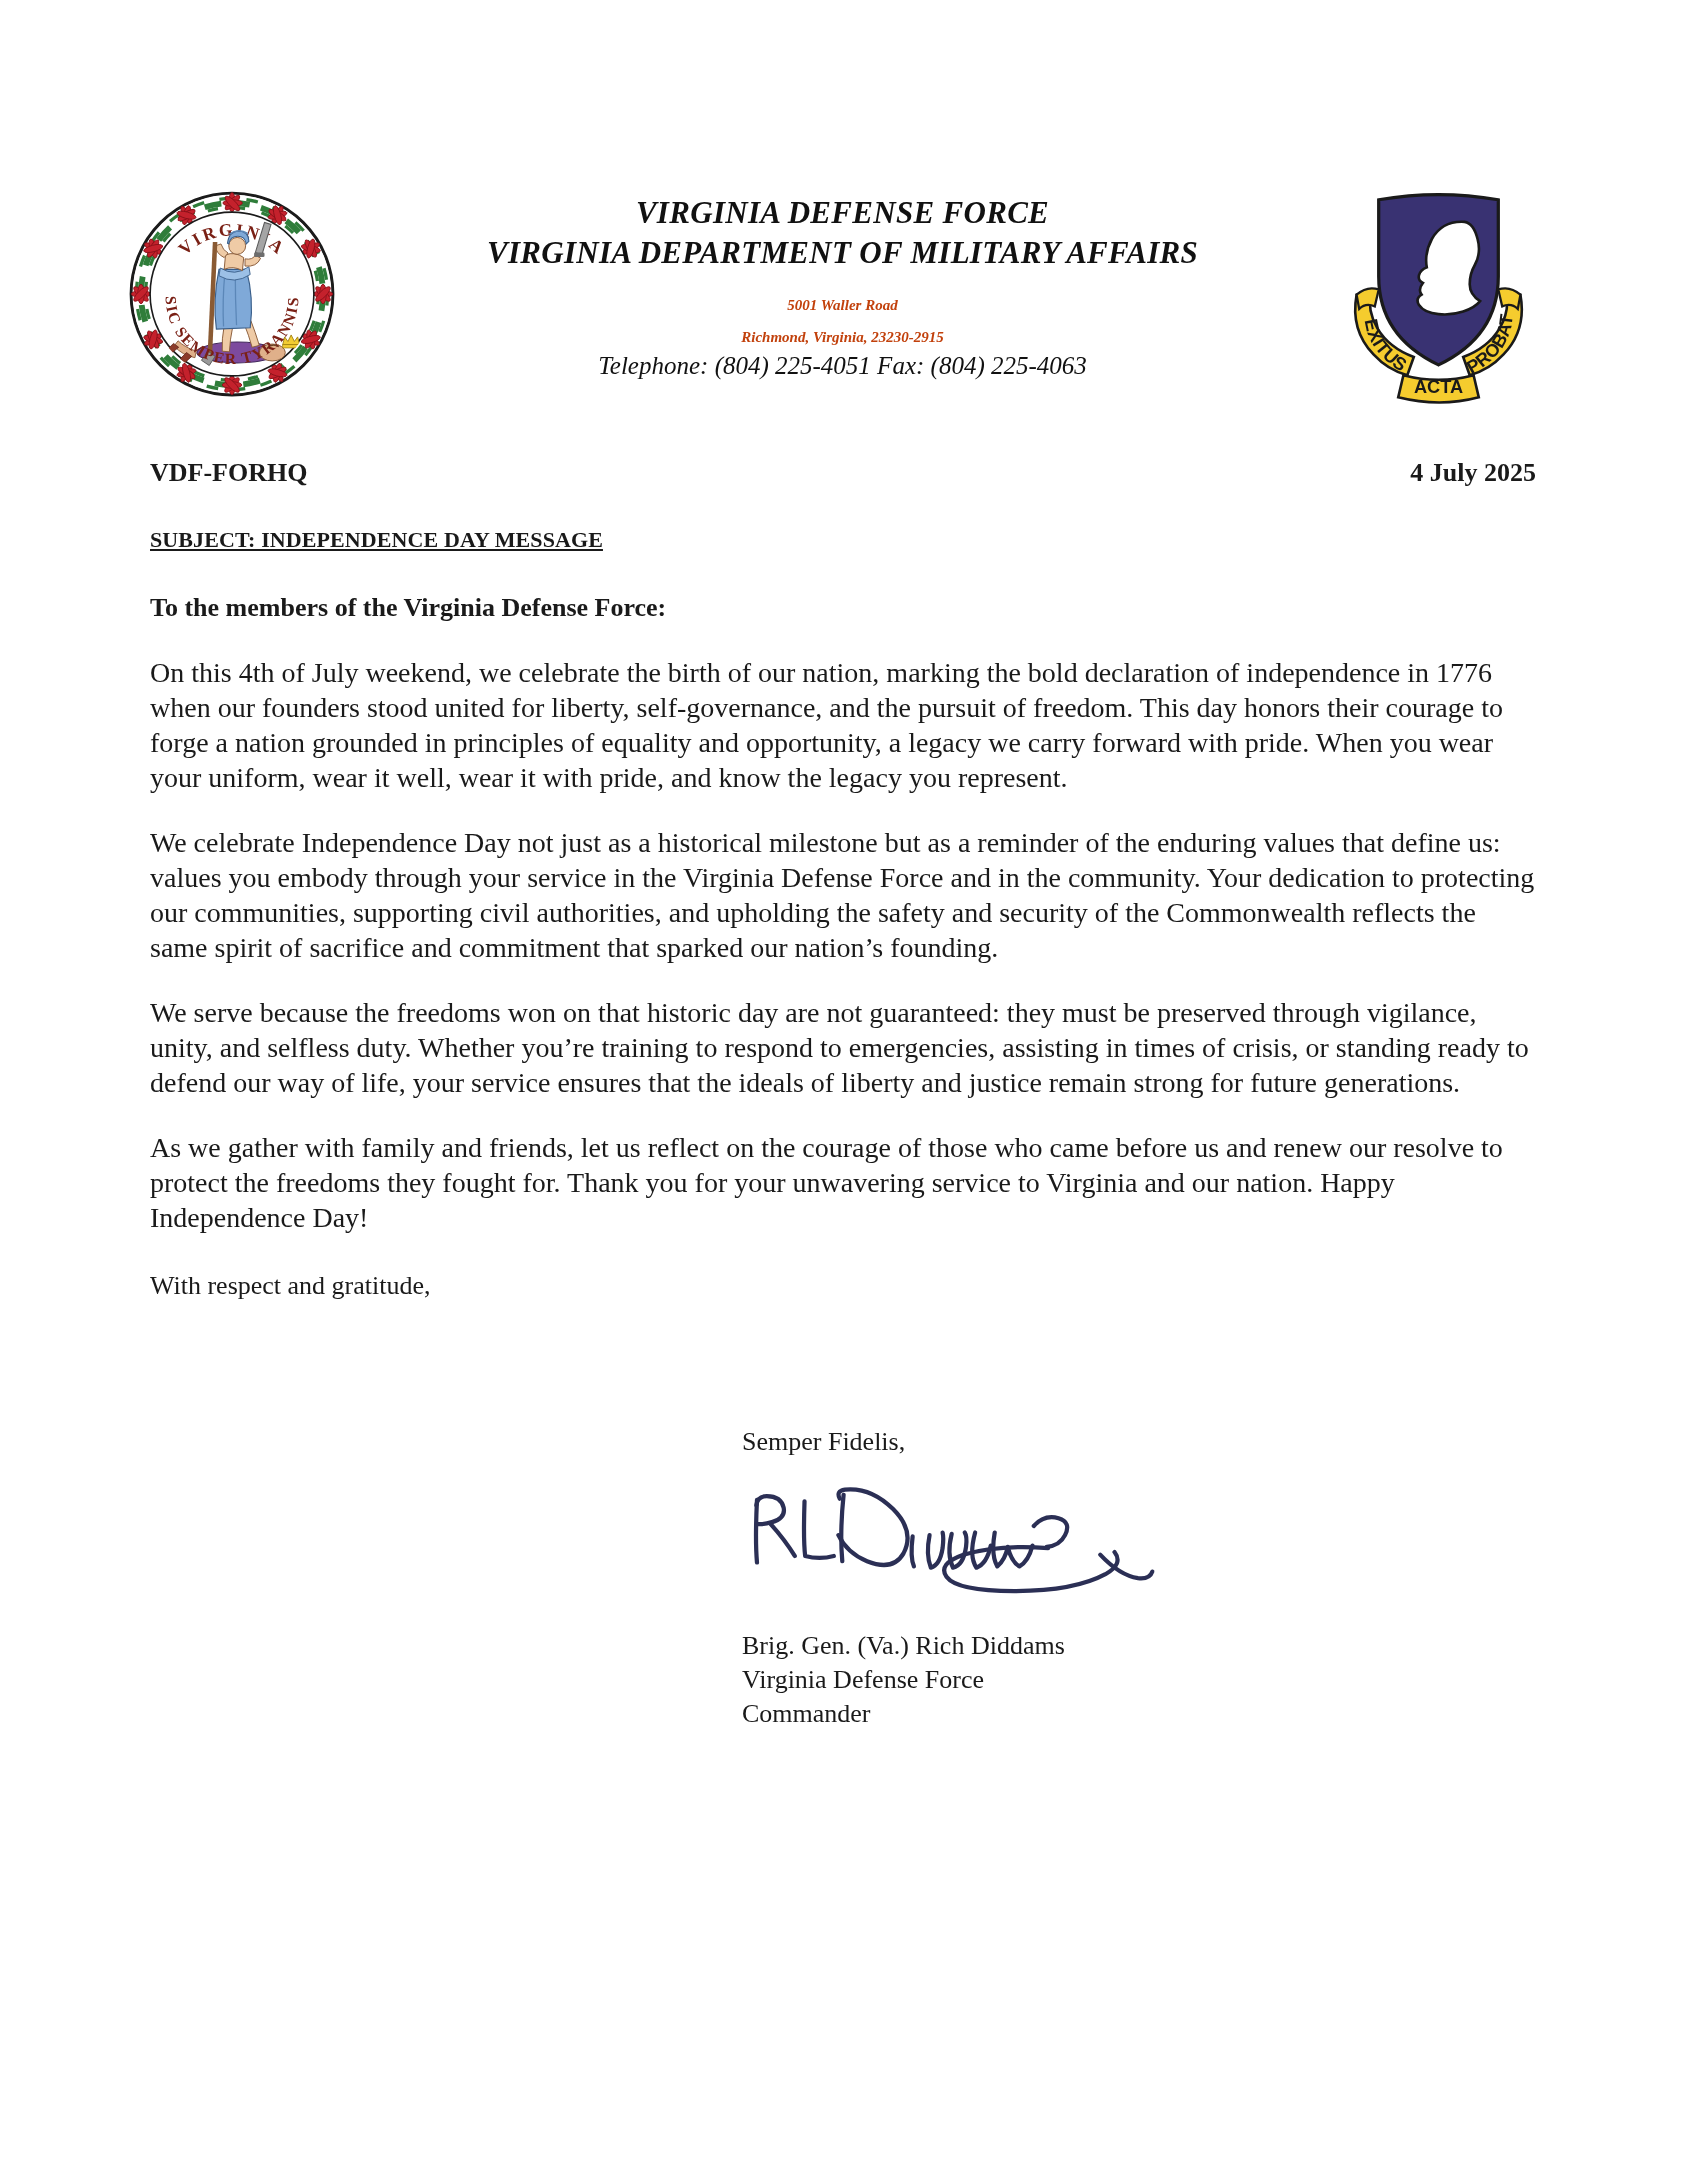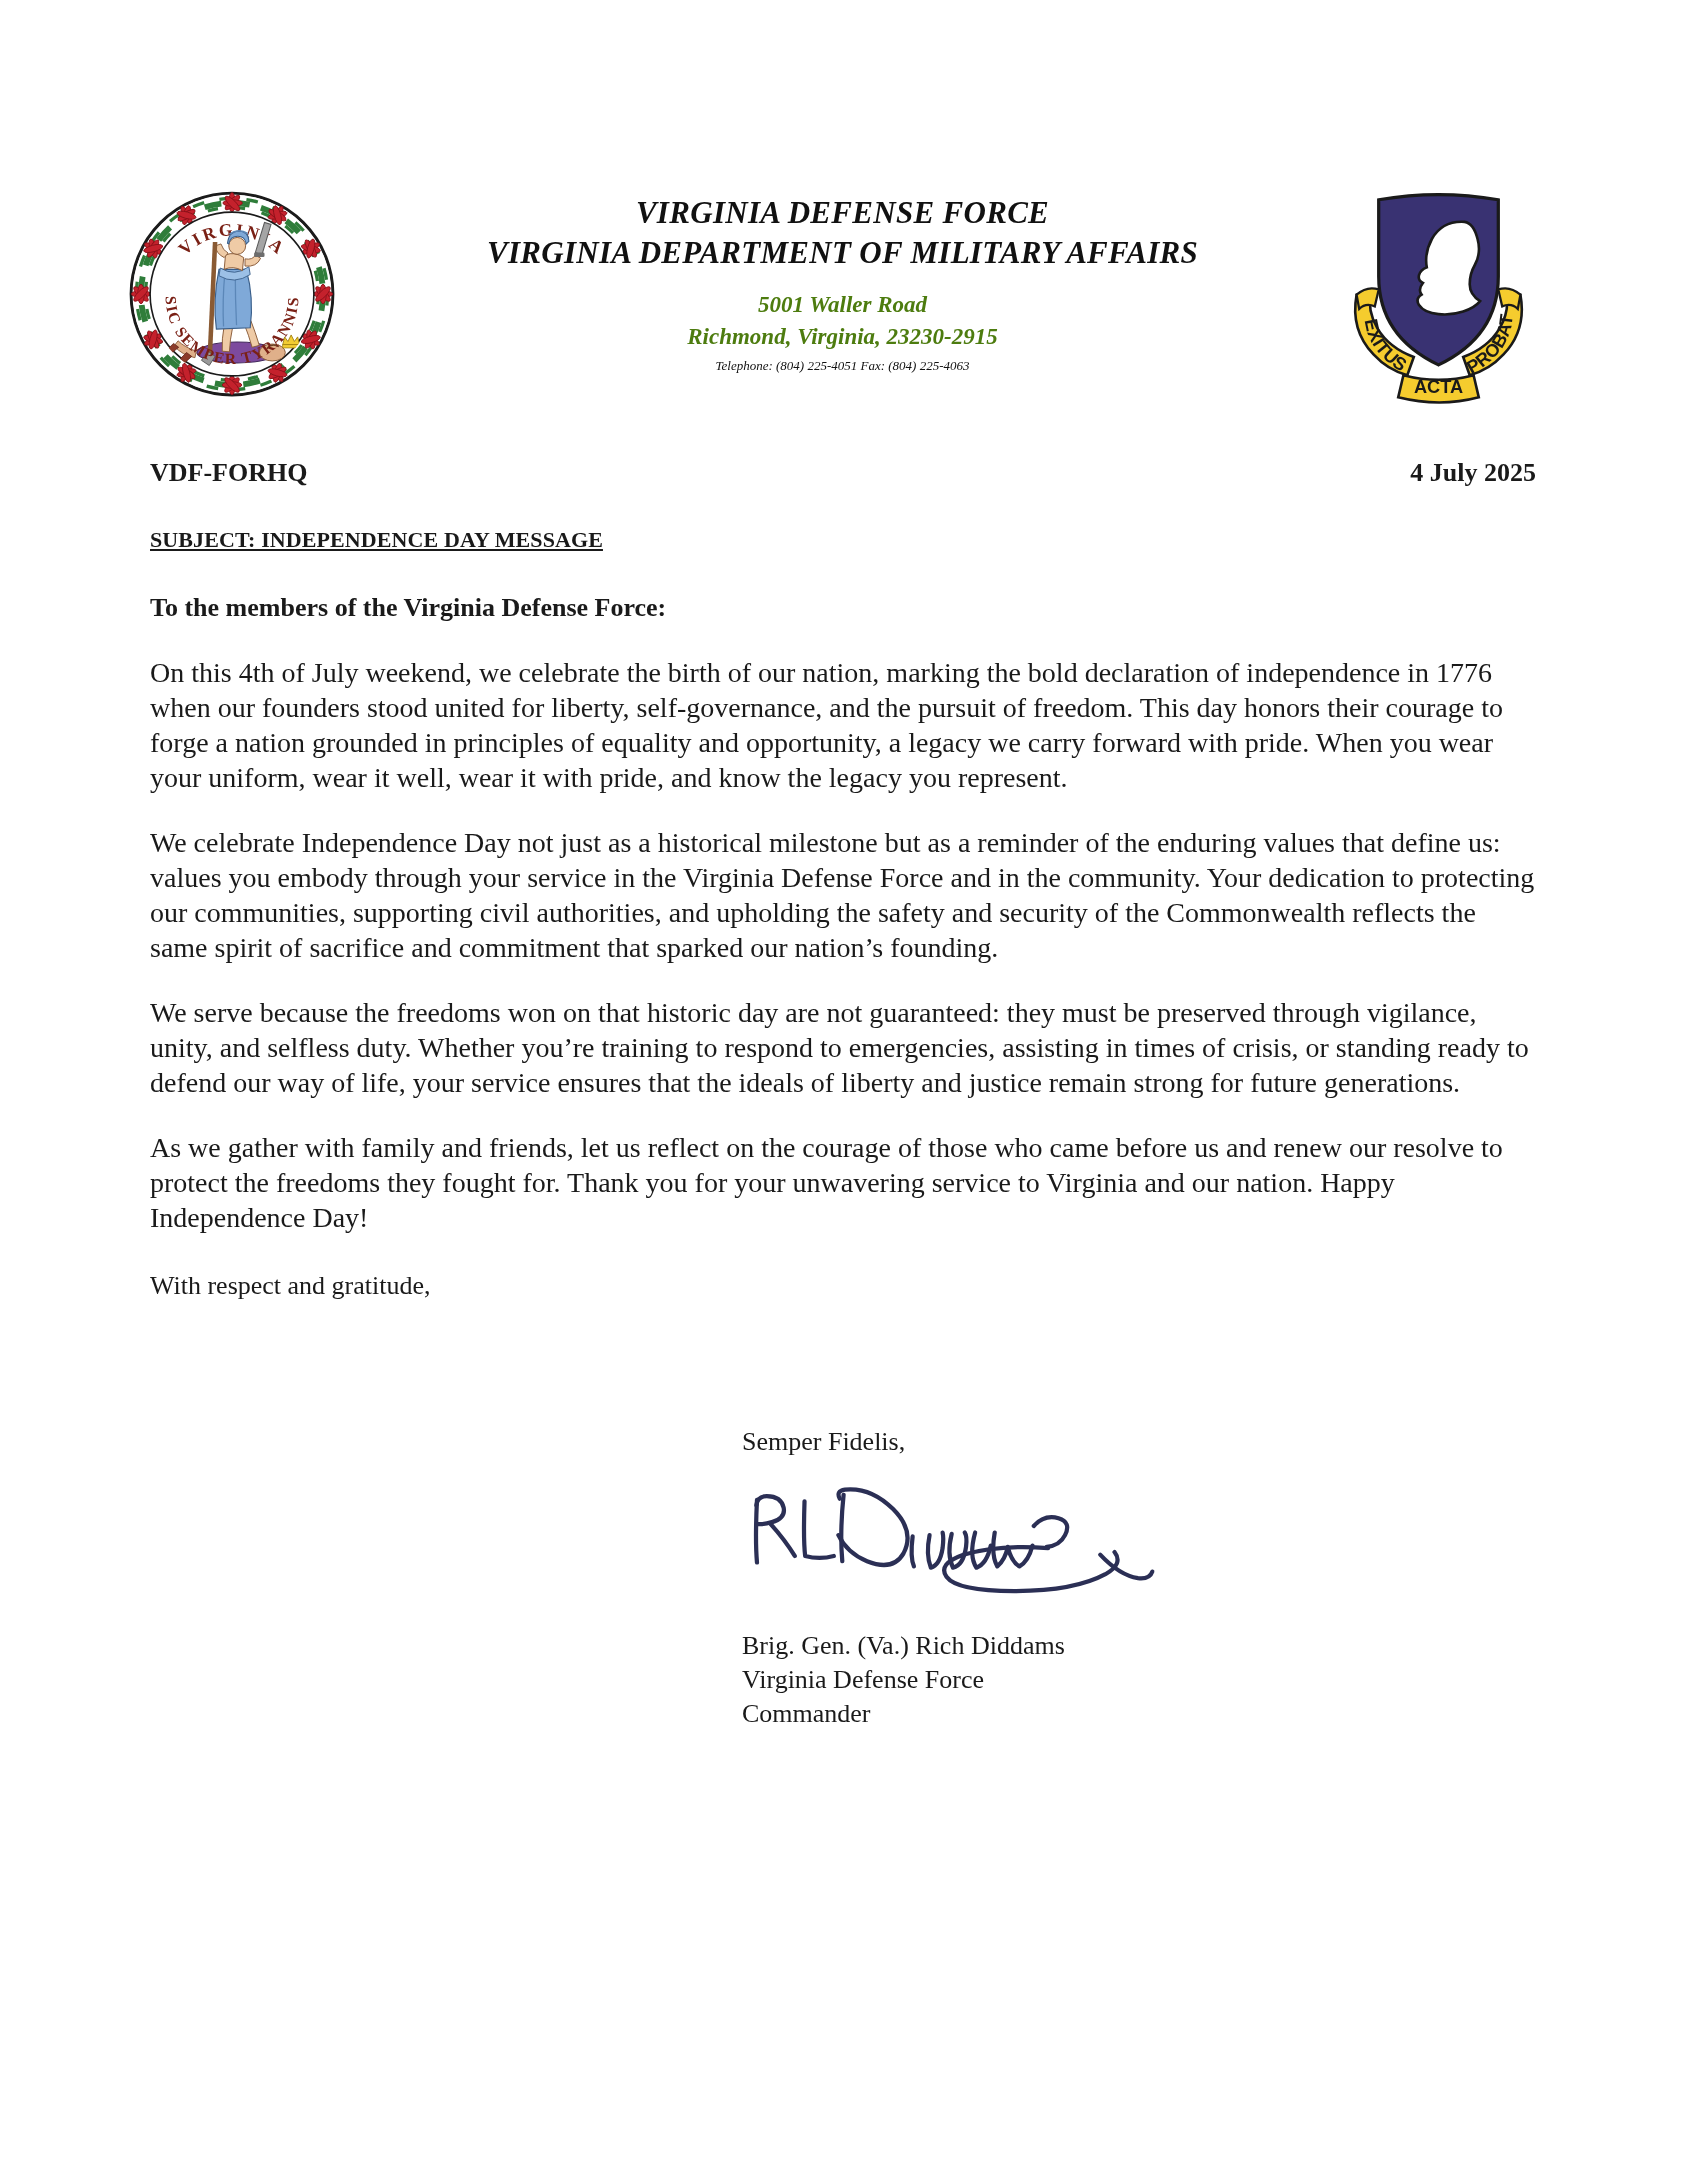--- a/index.html
+++ b/index.html
@@ -66,30 +66,30 @@
     white-space: nowrap;
   }
   .org-line.second {
     font-size: 31px;
   }
 
   .addr-line {
     font-family: "Liberation Serif", "DejaVu Serif", serif;
     font-style: italic;
     font-weight: 700;
-    font-size: 23px;
+    font-size: 15px;
     line-height: 32px;
-    color: #4d7c0f;
+    color: #c2410c;
   }
 
   .phone-line {
     font-family: "Liberation Serif", "DejaVu Serif", serif;
     font-style: italic;
     font-weight: 400;
-    font-size: 13px;
+    font-size: 25px;
     line-height: 26px;
     color: #111111;
   }
 
   .addr-block { margin-top: 15.6px; }
 
   
   .doc-body {
     position: absolute;
     left: 150px;

